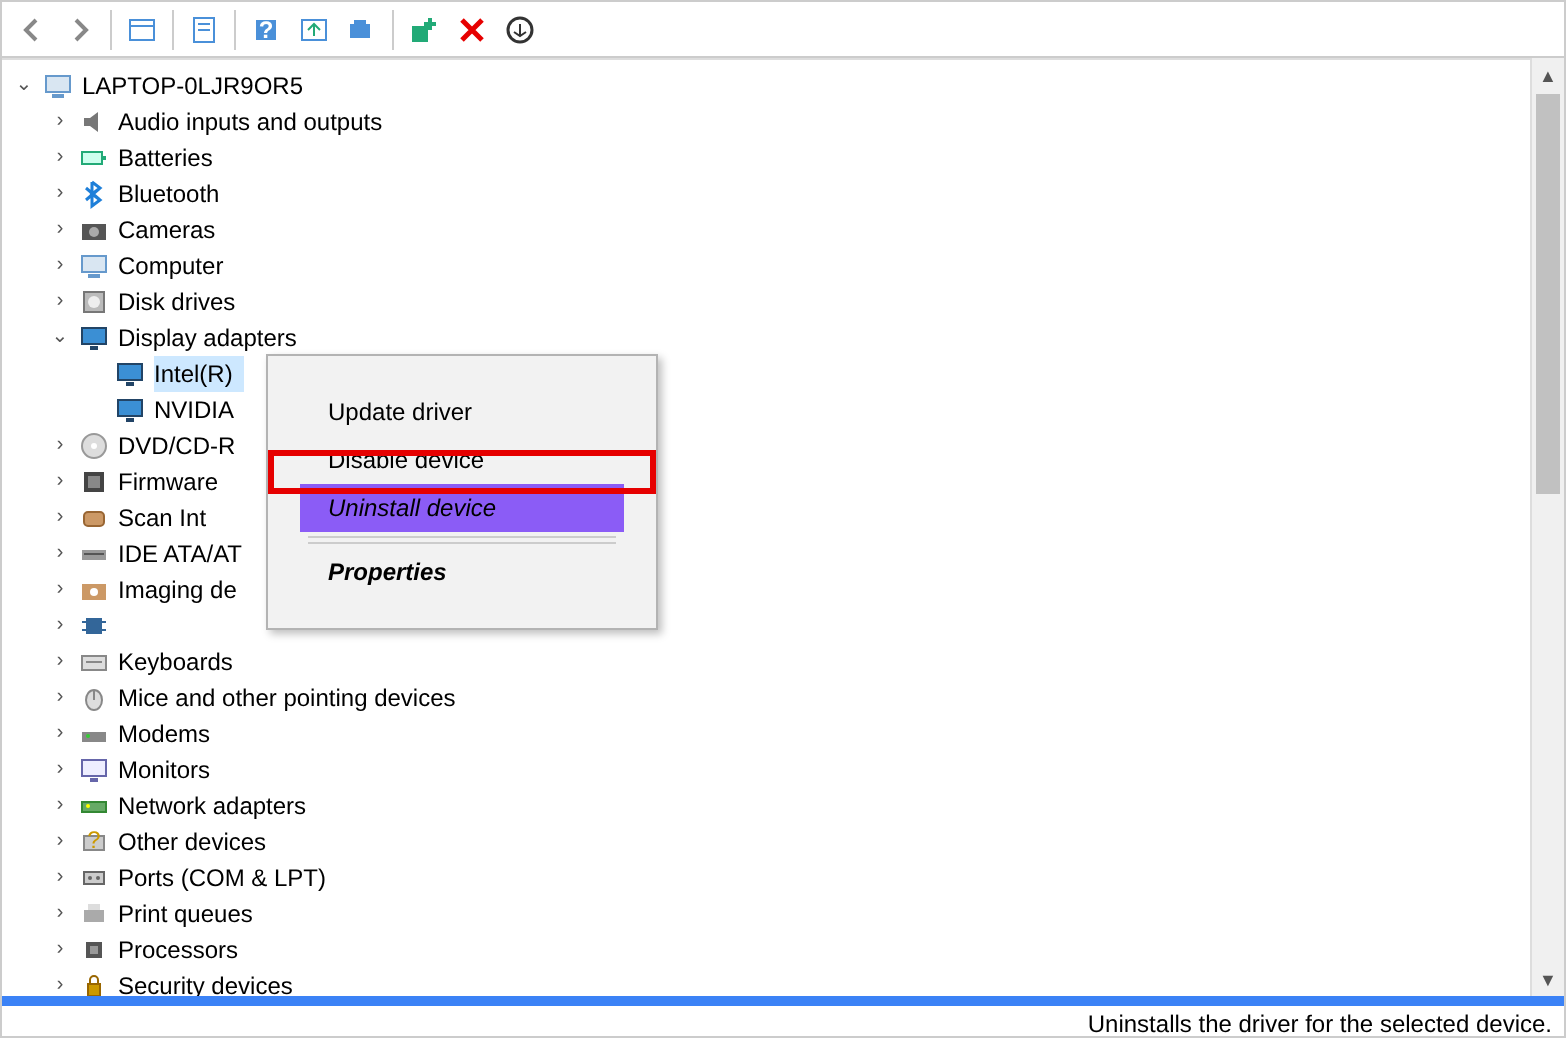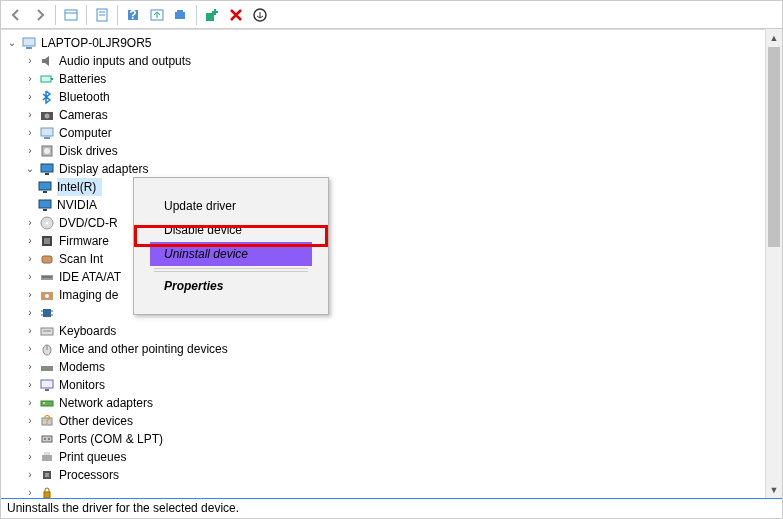--- a/index.html
+++ b/index.html
@@ -10,28 +10,28 @@
     .tree-pane { position: absolute; top: 28px; left: 0; right: 0; bottom: 20px; overflow: hidden; border-top: 1px solid #ddd; }
     .tree { padding: 4px 0; }
     .node { display: flex; align-items: center; height: 18px; line-height: 18px; white-space: nowrap; }
     .twisty { width: 14px; height: 14px; display: flex; align-items: center; justify-content: center; cursor: pointer; color: #555; font-size: 10px; }
     .twisty.empty { visibility: hidden; }
     .icon { width: 16px; height: 16px; margin: 0 4px 0 2px; display: flex; align-items: center; justify-content: center; flex-shrink: 0; }
     .label { padding-right: 6px; }
     .selected { background: #cde8ff; }
     .indent-0 { padding-left: 4px; }
     .indent-1 { padding-left: 22px; }
-    .indent-2 { padding-left: 20px; }
+    .indent-2 { padding-left: 40px; }
     .context-menu { position: absolute; left: 132px; top: 176px; width: 196px; background: #f2f2f2; border: 1px solid #b3b3b3; box-shadow: 2px 2px 4px rgba(0,0,0,0.25); padding: 16px; z-index: 10; }
     .menu-item { padding: 5px 14px; cursor: default; font-size: 12px; }
     .menu-item.hl { background: #8b5cf6; font-style: italic; }
     .menu-sep { height: 1px; background: #ccc; margin: 2px 4px; }
     .menu-item.bold { font-weight: bold; font-style: italic; }
     .highlight-box { position: absolute; border: 3px solid #e60000; pointer-events: none; z-index: 20; }
-    .status-bar { position: absolute; bottom: 0; left: 0; right: 0; height: 20px; border-top: 1px solid #3b82f6; padding: 2px 6px; font-size: 12px; background: #fff; }
+    .status-bar { position: absolute; bottom: 0; left: 0; right: 0; height: 20px; border-top: 5px solid #3b82f6; padding: 2px 6px; font-size: 12px; background: #fff; text-align: right; }
     .scrollbar { position: absolute; right: 0; top: 28px; bottom: 20px; width: 17px; background: #f0f0f0; border-left: 1px solid #ddd; }
     .scroll-thumb { position: absolute; left: 2px; right: 2px; top: 18px; height: 200px; background: #c1c1c1; }
     .scroll-arrow { position: absolute; left: 0; right: 0; height: 17px; display: flex; align-items: center; justify-content: center; font-size: 9px; color: #555; }
     .scroll-arrow.up { top: 0; }
     .scroll-arrow.down { bottom: 0; }
   </style>
 </head>
 <body>
 
 <div class="toolbar">
@@ -355,20 +355,21 @@
           <span class="label">Processors</span>
         </div>
         <div class="node indent-1">
           <span class="twisty">›</span>
           <span class="icon">
             <svg width="16" height="16" viewBox="0 0 16 16">
               <rect x="5" y="7" width="6" height="6" fill="#c90" stroke="#960"></rect>
               <path d="M6 7 L6 5 A2 2 0 0 1 10 5 L10 7" stroke="#960" fill="none"></path>
             </svg>
           </span>
+          <span class="label">Security devices</span>
         </div>
       </div>
   </div>
 </div>
 
 <div class="context-menu">
   <div id="menu-items">
       <div class="menu-item">Update driver</div>
       <div class="menu-item">Disable device</div>
       <div class="menu-item hl">Uninstall device</div>

